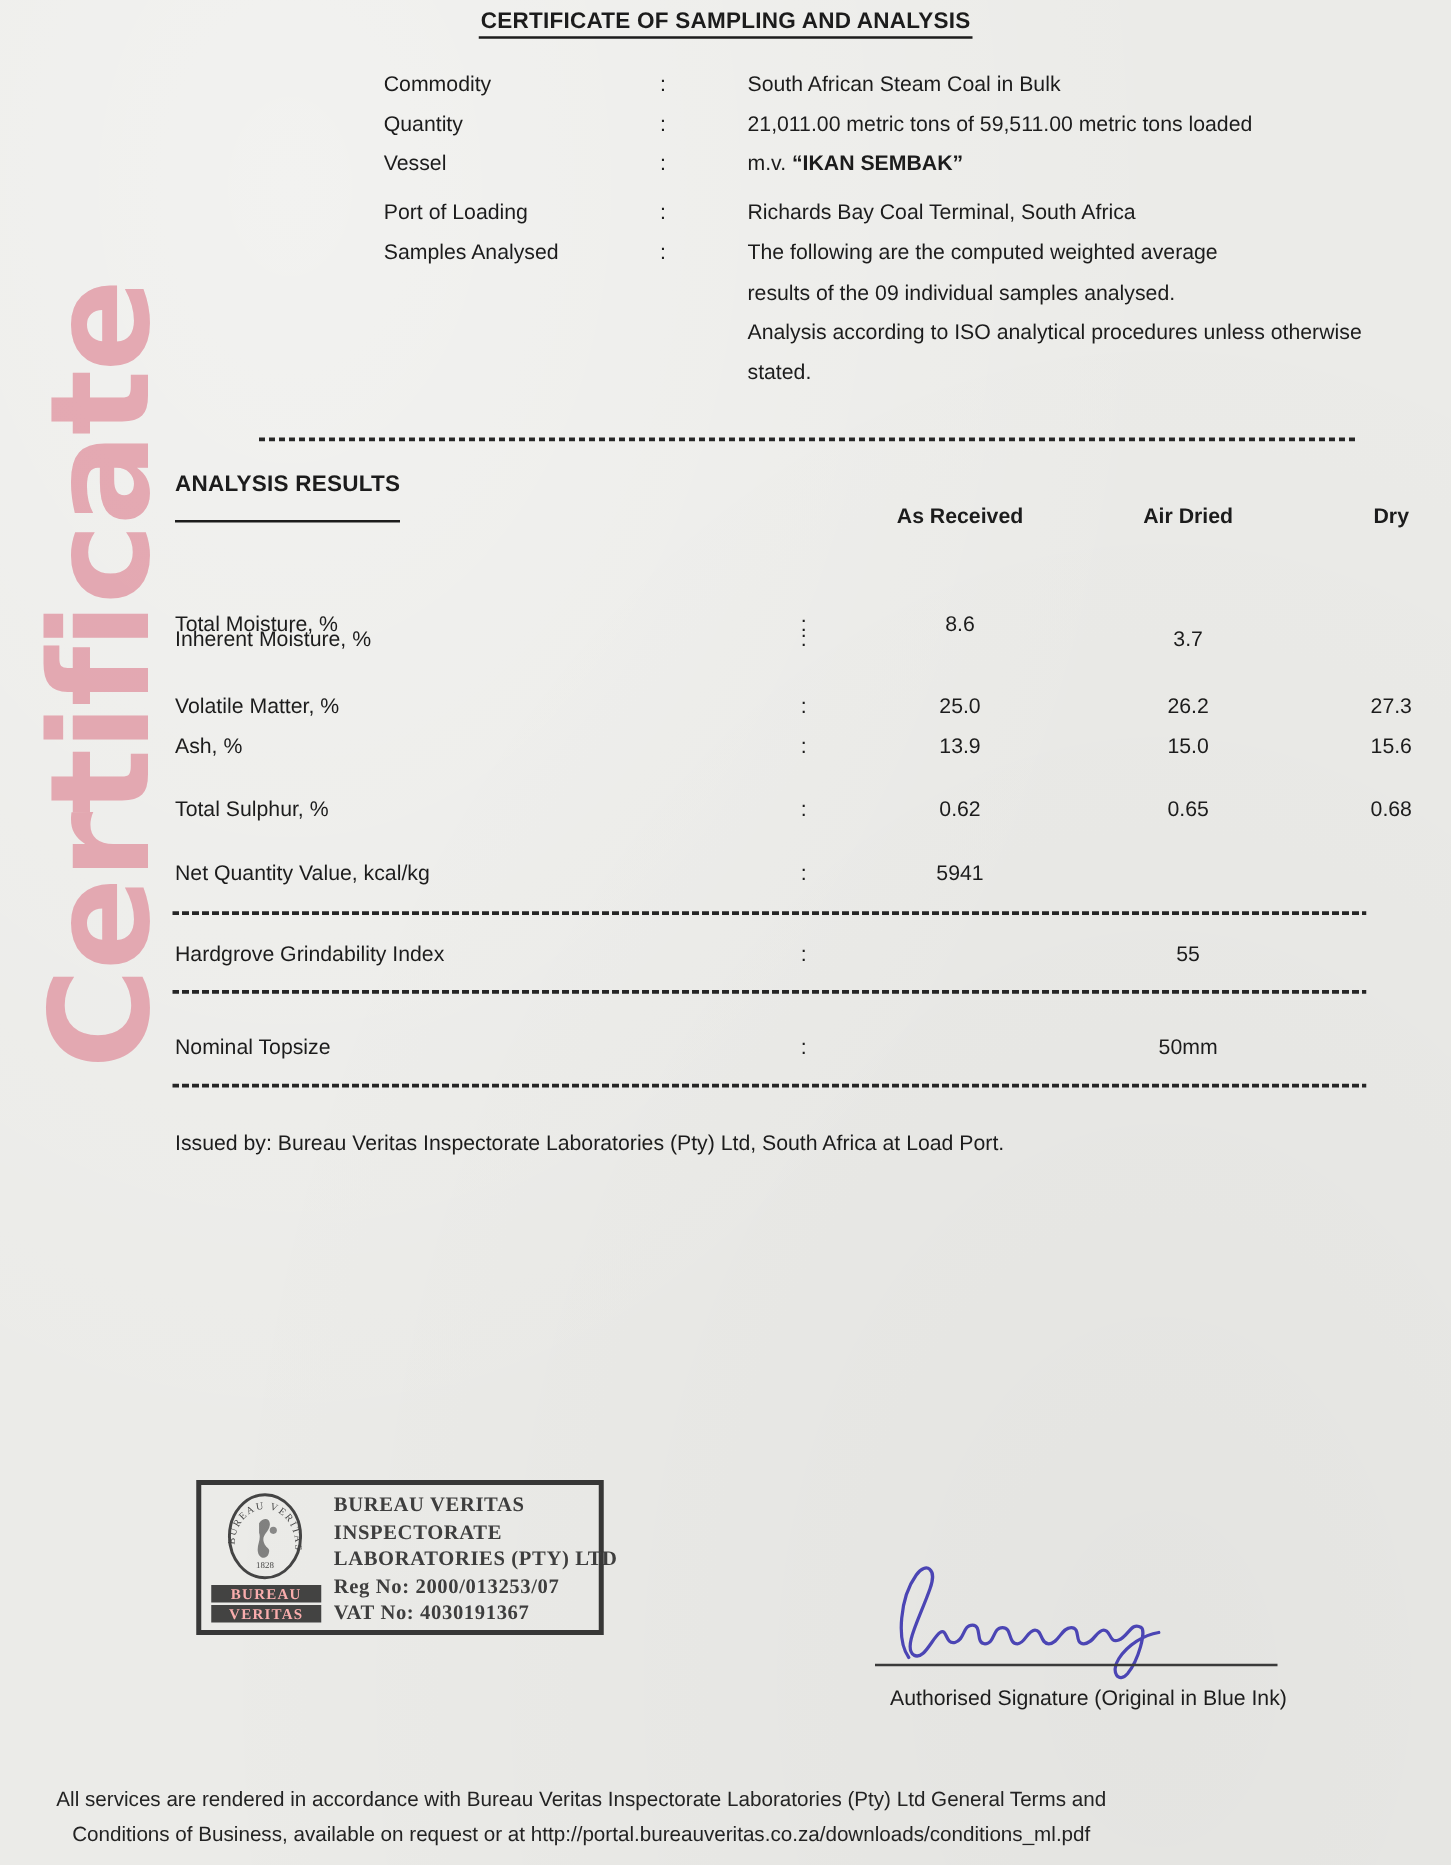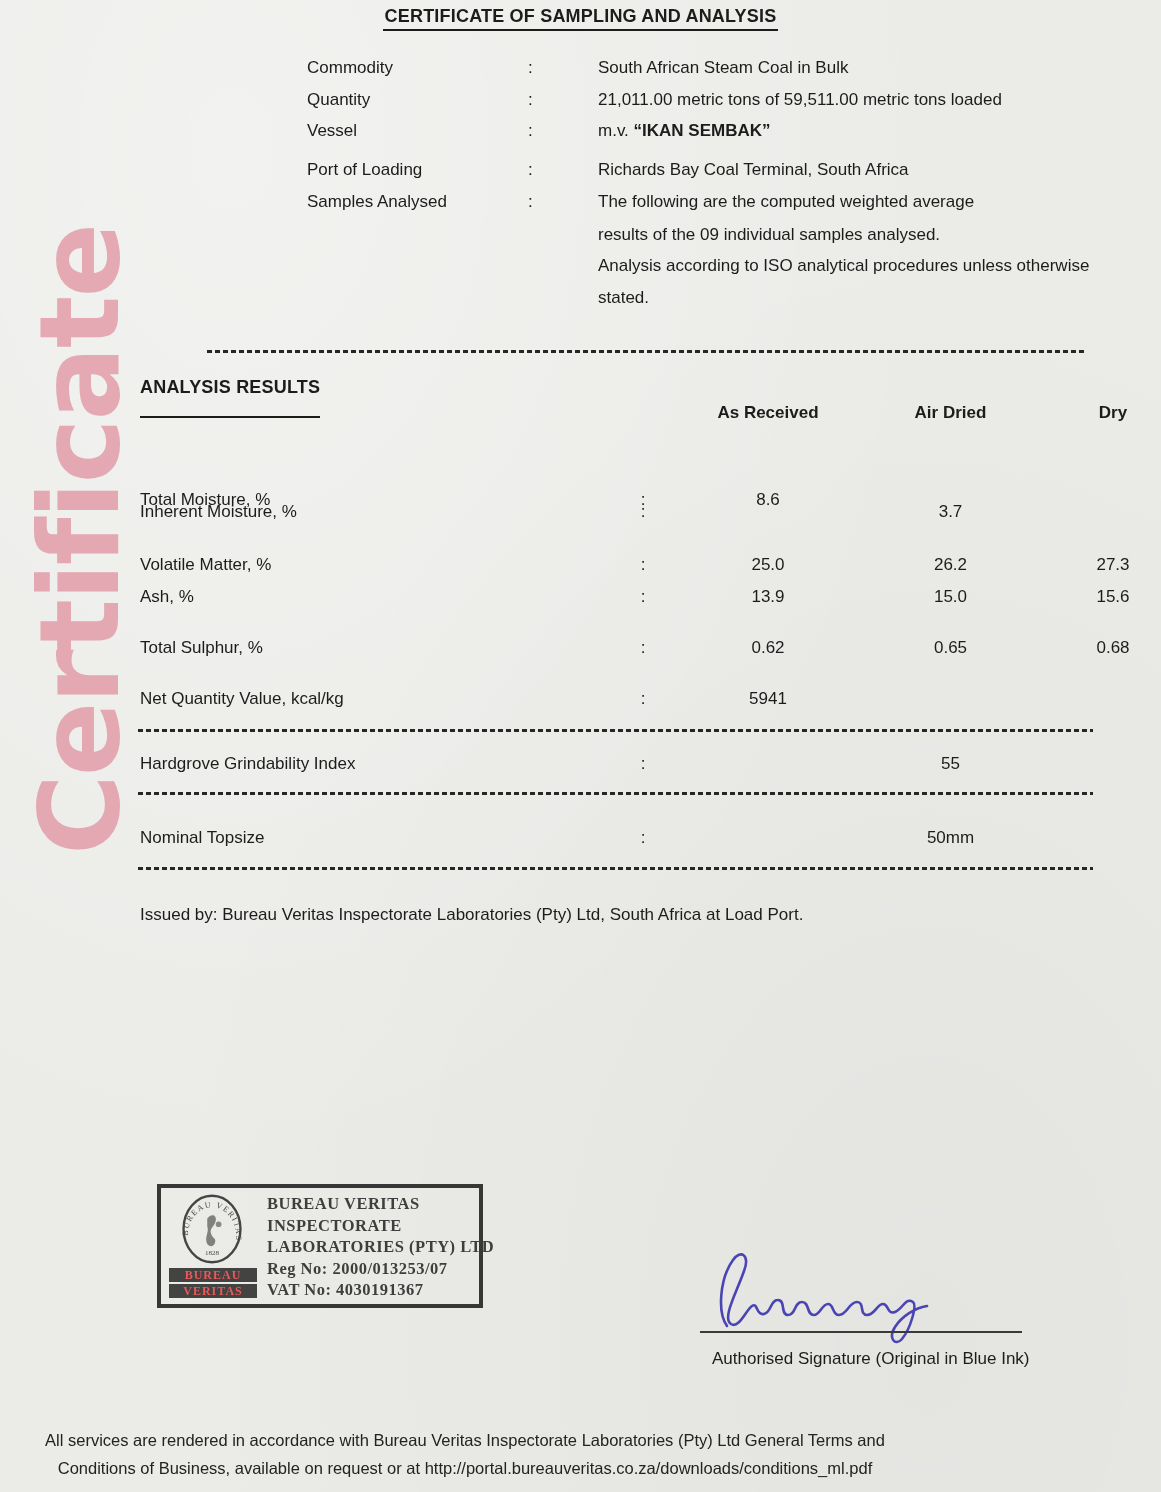--- a/index.html
+++ b/index.html
@@ -66,21 +66,21 @@
   
   .stamp{
     left:157px;top:1184px;width:318px;height:116px;
     border:4px solid #1f1f1f;opacity:.88;
   }
   .stamp-logo{position:absolute;left:8px;top:4px;width:86px;height:74px;}
   .stamp-block{
     position:absolute;left:8px;top:80px;width:88px;
     font-family:"Liberation Serif","DejaVu Serif",serif;
     font-weight:bold;font-size:12px;line-height:14px;letter-spacing:1px;
-    text-align:center;color:#ef4444;
+    text-align:center;color:#fca5a5;
   }
   .stamp-block span{display:block;background:#2c2c2c;margin-bottom:2px;padding:0 1px;}
   .stamp-text{
     position:absolute;left:106px;top:5px;
     font-family:"Liberation Serif","DejaVu Serif",serif;
     font-weight:bold;font-size:16.5px;line-height:21.5px;
     letter-spacing:.5px;color:#272727;white-space:nowrap;
   }
 
   

